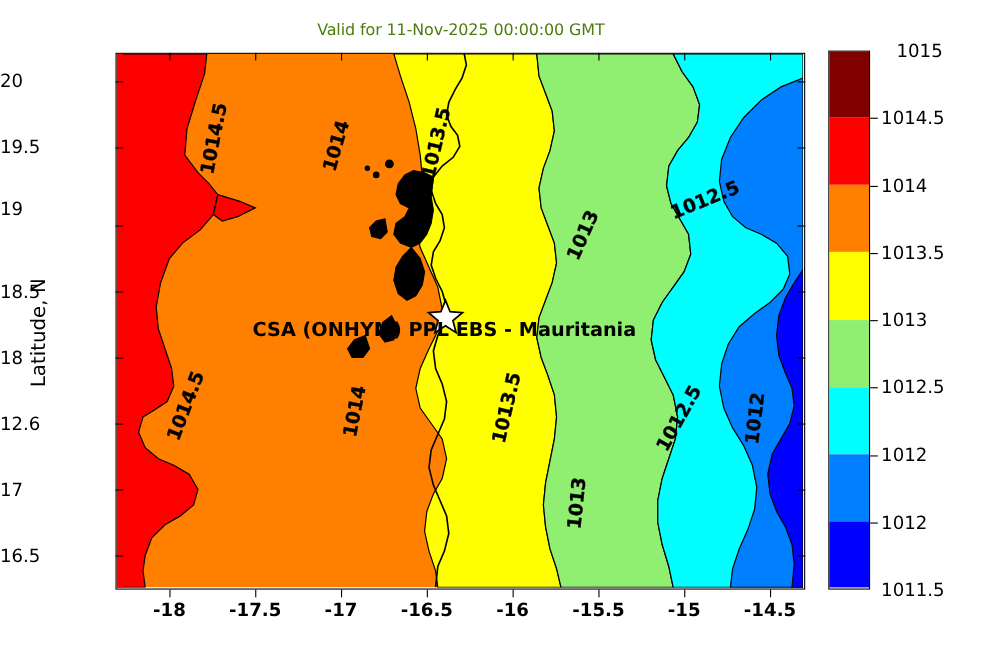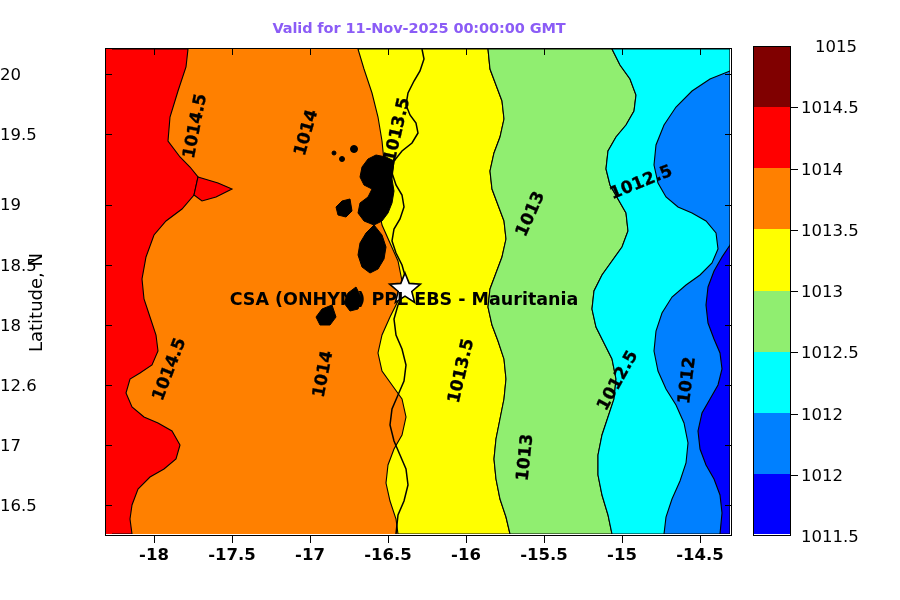--- a/index.html
+++ b/index.html
@@ -2,21 +2,21 @@
 <html><head>
 <meta charset="utf-8">
 <style>
   html,body{margin:0;padding:0;background:#ffffff;}
   body{width:900px;height:600px;overflow:hidden;
        font-family:"DejaVu Sans","Liberation Sans",sans-serif;}
   #root{position:relative;width:900px;height:600px;}
 
   
   #title{position:absolute;left:105px;top:20px;width:628px;text-align:center;
-         font-size:14.5px;font-weight:bold;color:#8b5cf6;letter-spacing:-0.1px;}
+         font-size:14.5px;font-weight:normal;color:#4d7c0f;letter-spacing:-0.1px;}
 
   
   #plot{position:absolute;left:105px;top:48px;width:627px;height:488px;
         border:1.6px solid #000;box-sizing:border-box;overflow:hidden;background:#fff;}
   #plotsvg{position:absolute;left:0;top:0;}
 
   
   .xtick{position:absolute;top:536px;width:0;height:7px;border-left:1.5px solid #000;}
   .ytick{position:absolute;left:105px;width:7px;height:0;border-top:1.5px solid #000;}
   .xtick.top{top:48px;}
@@ -200,21 +200,21 @@
       <div class="ytick right" style="top:134px"></div>
     <div class="ytick" style="top:74px"></div>
       <div class="ytick right" style="top:74px"></div>
   </div>
   <div>
     <div class="ylab" style="top:505px">16.5</div>
     <div class="ylab" style="top:445px">17</div>
     <div class="ylab" style="top:385px">12.6</div>
     <div class="ylab" style="top:325px">18</div>
     <div class="ylab" style="top:265px">18.5</div>
-    <div class="ylab" style="top:204px">19</div>
+    <div class="ylab" style="top:190px">19</div>
     <div class="ylab" style="top:134px">19.5</div>
     <div class="ylab" style="top:74px">20</div>
   </div>
 
   <div id="yaxis-title">Latitude, N</div>
 
   <div id="cbar">
       <div class="band" style="background: rgb(128, 0, 0); height: 59.85px;"></div>
       <div class="band" style="background: rgb(255, 0, 0); height: 61.25px;"></div>
       <div class="band" style="background: rgb(255, 128, 0); height: 61.25px;"></div>

